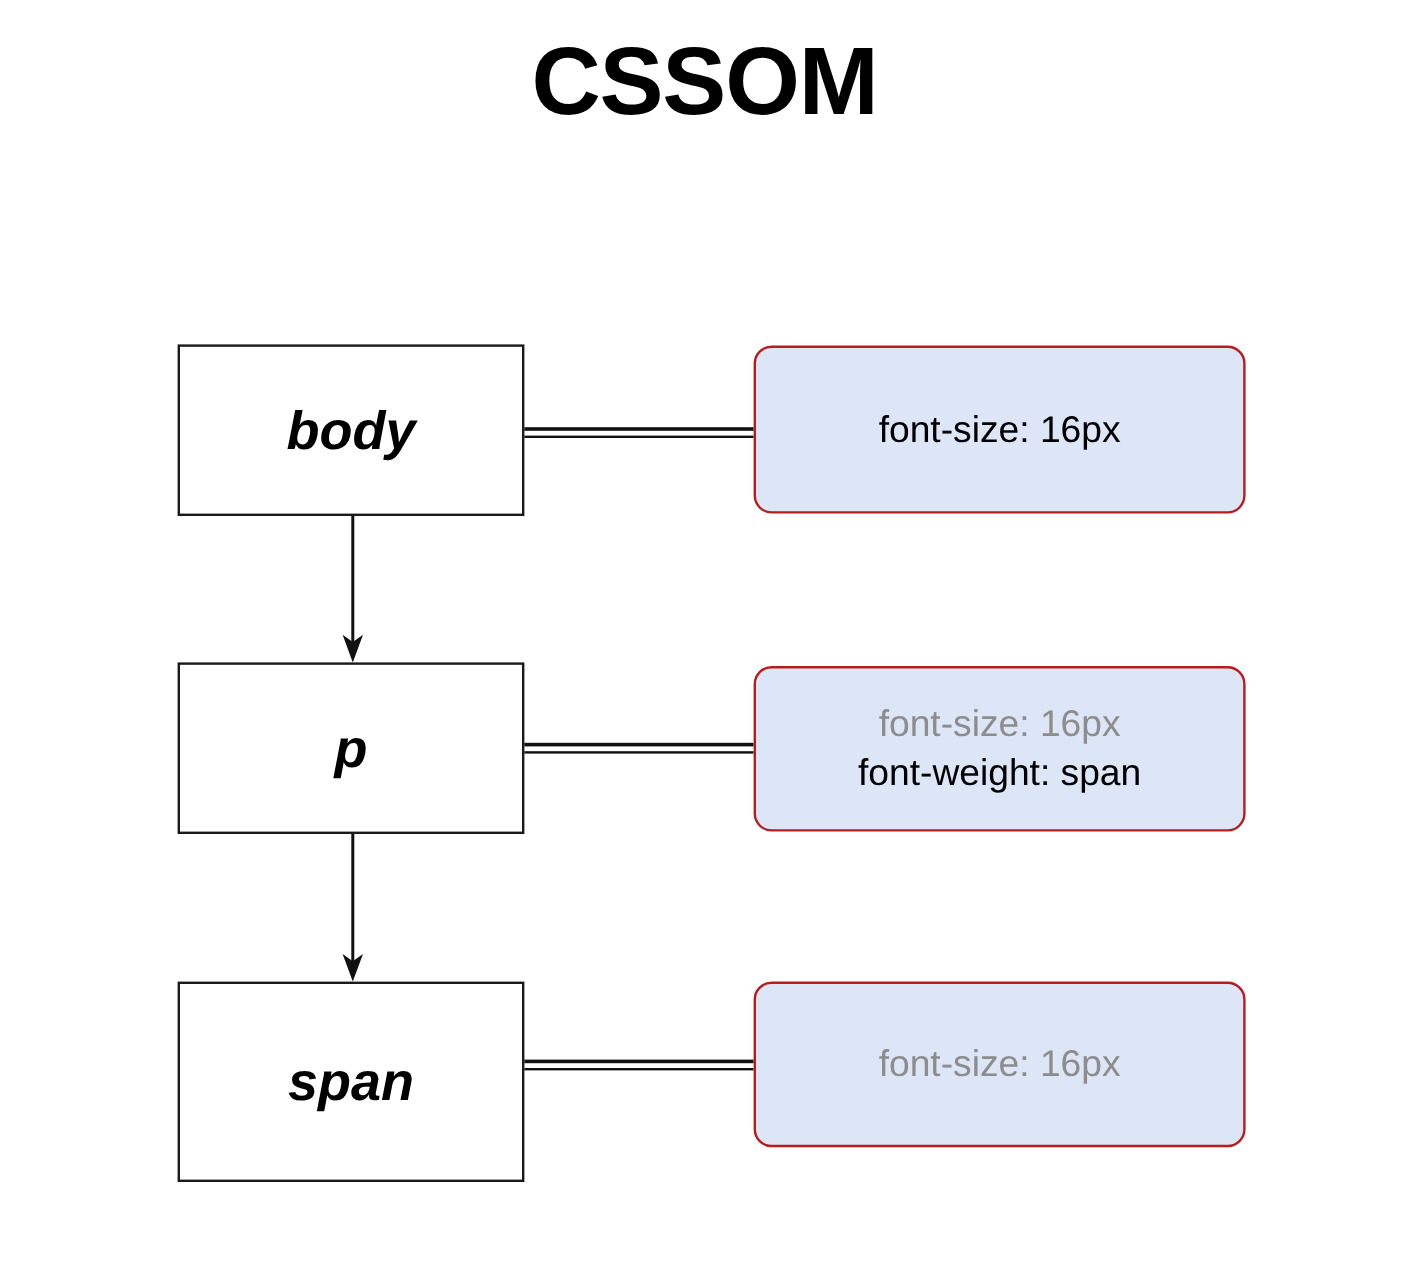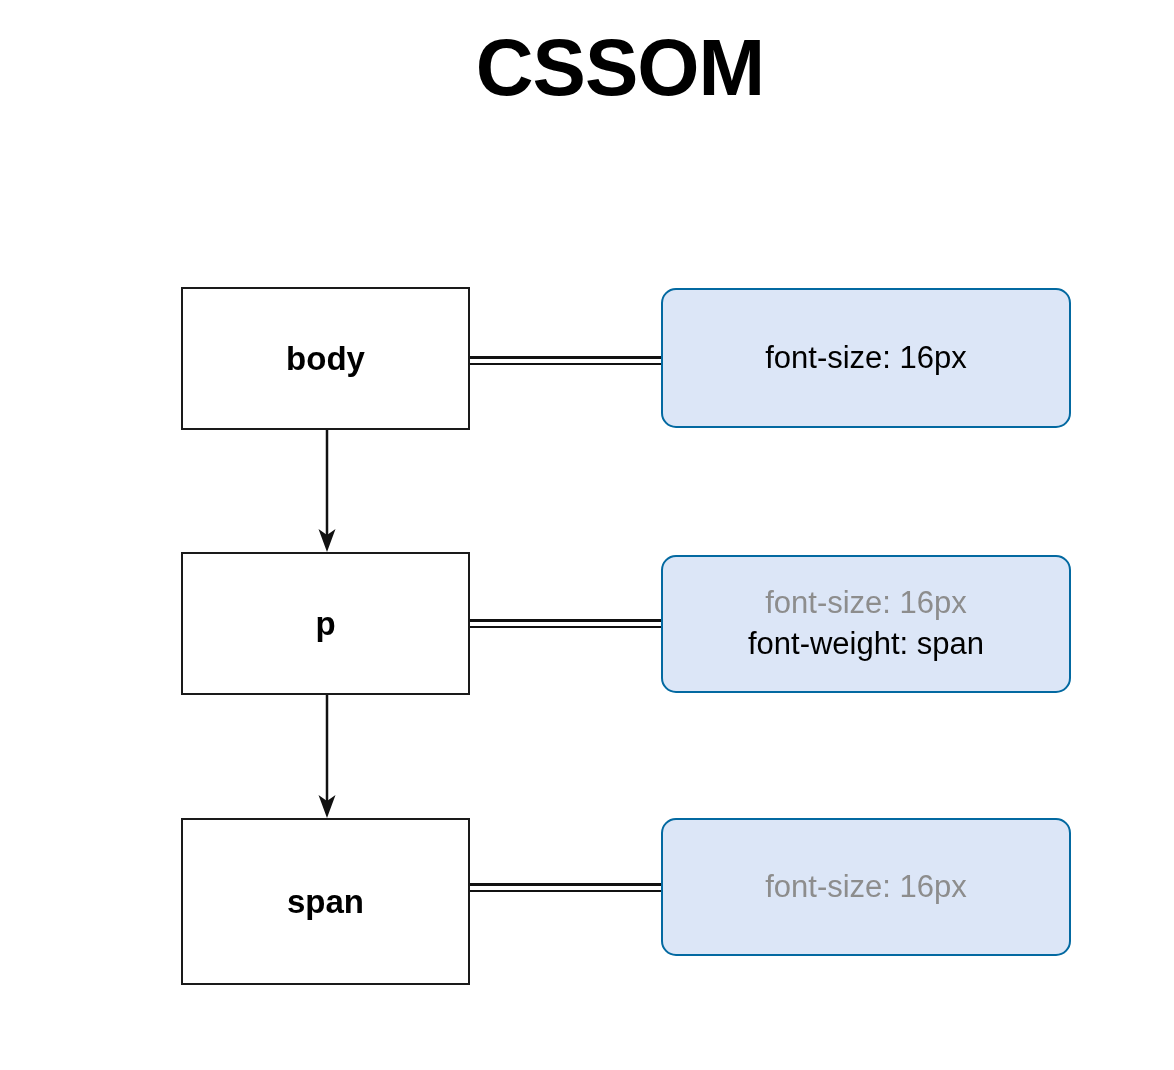--- a/index.html
+++ b/index.html
@@ -12,21 +12,20 @@
     height: 1070px;
     position: relative;
     overflow: hidden;
     font-family: "Liberation Sans", sans-serif;
     -webkit-font-smoothing: antialiased;
   }
 
   #diagram-root {
     position: absolute;
     inset: 0;
-    margin-left: 33px;
   }
 
   
   .diagram-title {
     position: absolute;
     left: 0;
     top: 28px;
     width: 1174px;
     text-align: center;
     font-size: 80px;
@@ -40,36 +39,37 @@
   .node-box {
     position: absolute;
     box-sizing: border-box;
     background: #ffffff;
     border: 2.5px solid #1a1a1a;
     display: flex;
     align-items: center;
     justify-content: center;
   }
   .node-label {
-    font-size: 33px;
+    font-size: 45px;
     font-weight: bold;
     color: #000000;
     line-height: 1;
+    font-style: italic;
   }
 
   .node-body { left: 148px; top: 287px;  width: 289px; height: 143px; }
   .node-p    { left: 148px; top: 552px;  width: 289px; height: 143px; }
   .node-span { left: 148px; top: 818px;  width: 289px; height: 167px; }
 
   
   .style-bubble {
     position: absolute;
     box-sizing: border-box;
     background: #dce6f7;
-    border: 2px solid #0369a1;
+    border: 2px solid #b91c1c;
     border-radius: 15px;
     display: flex;
     flex-direction: column;
     align-items: center;
     justify-content: center;
   }
   .bubble-line {
     font-size: 31px;
     color: #000000;
     line-height: 1.32;

